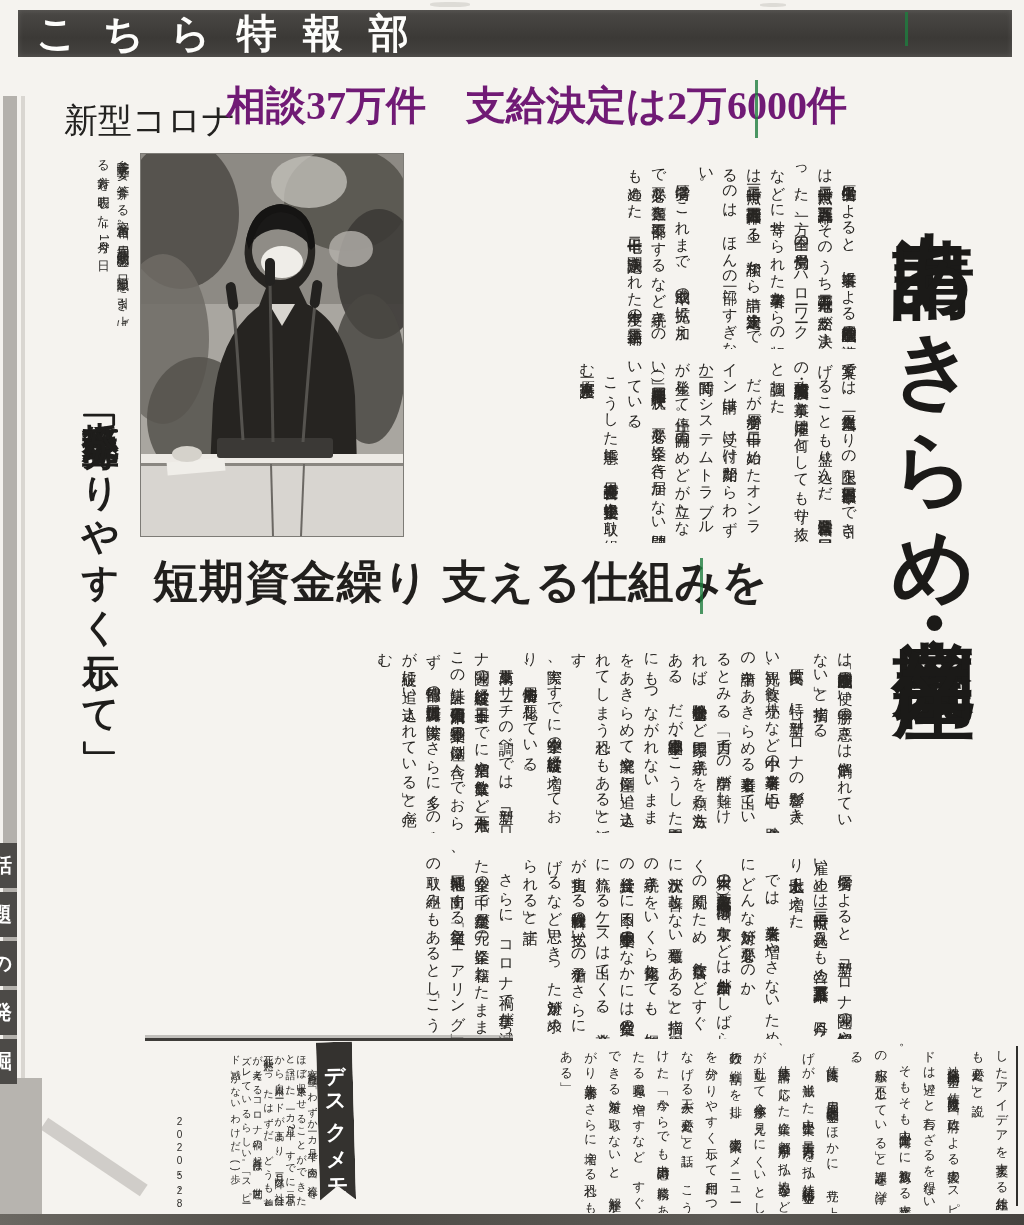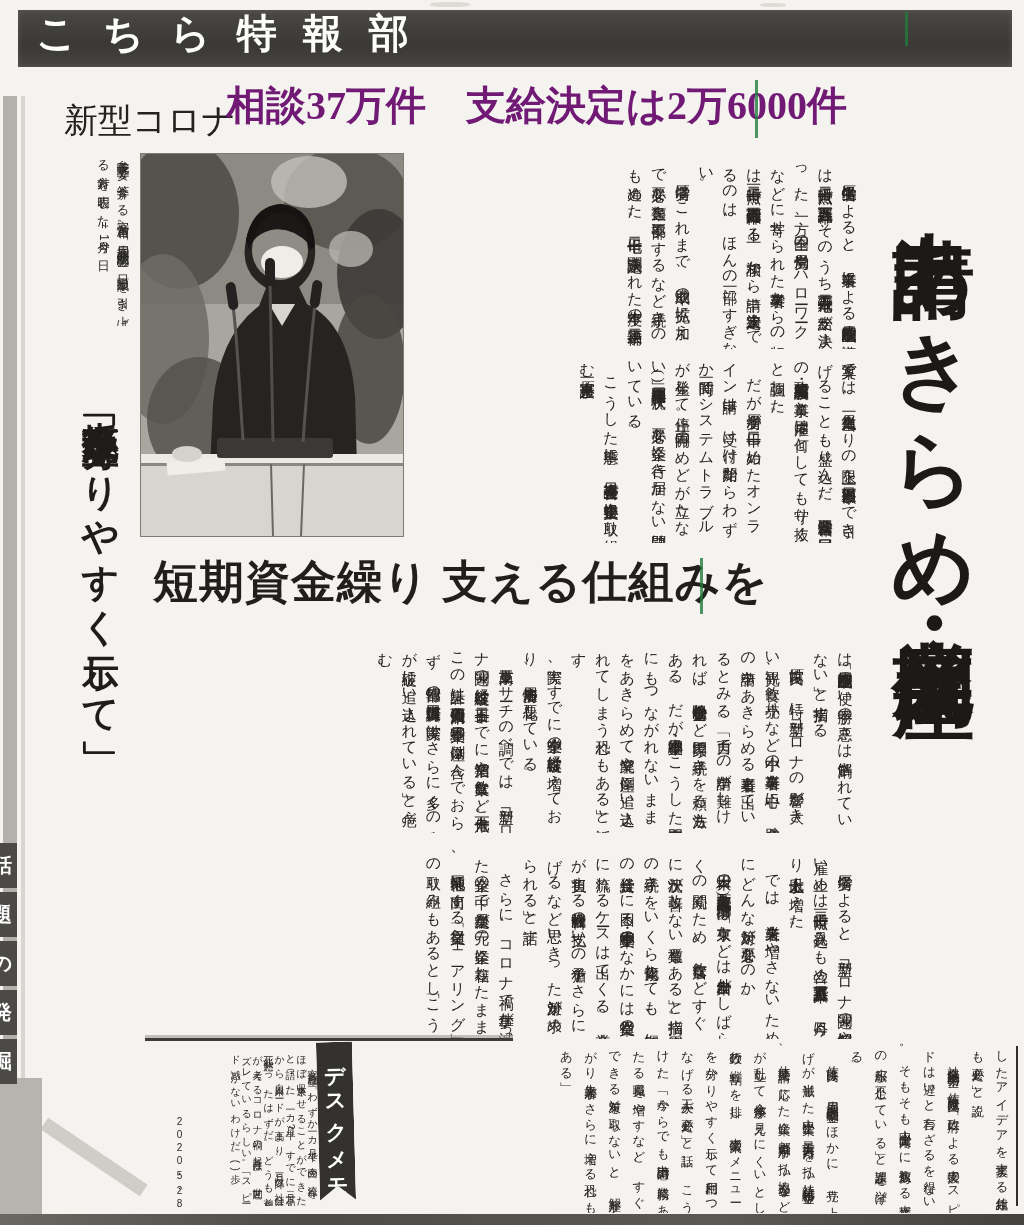--- a/index.html
+++ b/index.html
@@ -6,21 +6,21 @@
   .page{position:relative;width:1024px;height:1225px;margin:0 auto;overflow:hidden;
         background:#f5f3ef;font-family:"Liberation Serif",serif;color:#262421;}
   
   .edge-strip{position:absolute;background:#b4b1ac;}
   .edge-strip2{position:absolute;background:#d9d6d1;}
   .edge-corner{position:absolute;background:#b7b4af;}
   .edge-tagline{position:absolute;left:-13px;top:843px;display:flex;flex-direction:column;gap:4px;}
   .edge-tag{width:30px;height:45px;background:#4c4a47;color:#fff;display:flex;align-items:center;
             justify-content:center;font-family:"Liberation Sans",sans-serif;font-size:20px;font-weight:bold;}
   
-  .banner{position:absolute;left:18px;top:10px;width:994px;height:57px;
+  .banner{position:absolute;left:18px;top:10px;width:994px;height:47px;
           background:linear-gradient(180deg,#4a4845,#3b3936 60%,#454340);
           box-shadow:inset 0 0 6px rgba(255,255,255,.12);}
   .banner span{display:inline-block;padding-left:18px;line-height:47px;color:#fdfdfb;
           font-family:"Liberation Sans",sans-serif;font-weight:bold;font-size:40px;letter-spacing:26px;}
   
   .kicker{position:absolute;left:64px;top:98px;font-size:34px;font-weight:normal;color:#232220;}
   .headline-main{position:absolute;left:226px;top:66px;font-size:40px;font-weight:bold;
           line-height:80px;color:#701a75;letter-spacing:0px;white-space:nowrap;}
   
   .vtext{position:absolute;writing-mode:vertical-rl;text-orientation:mixed;overflow:hidden;}

